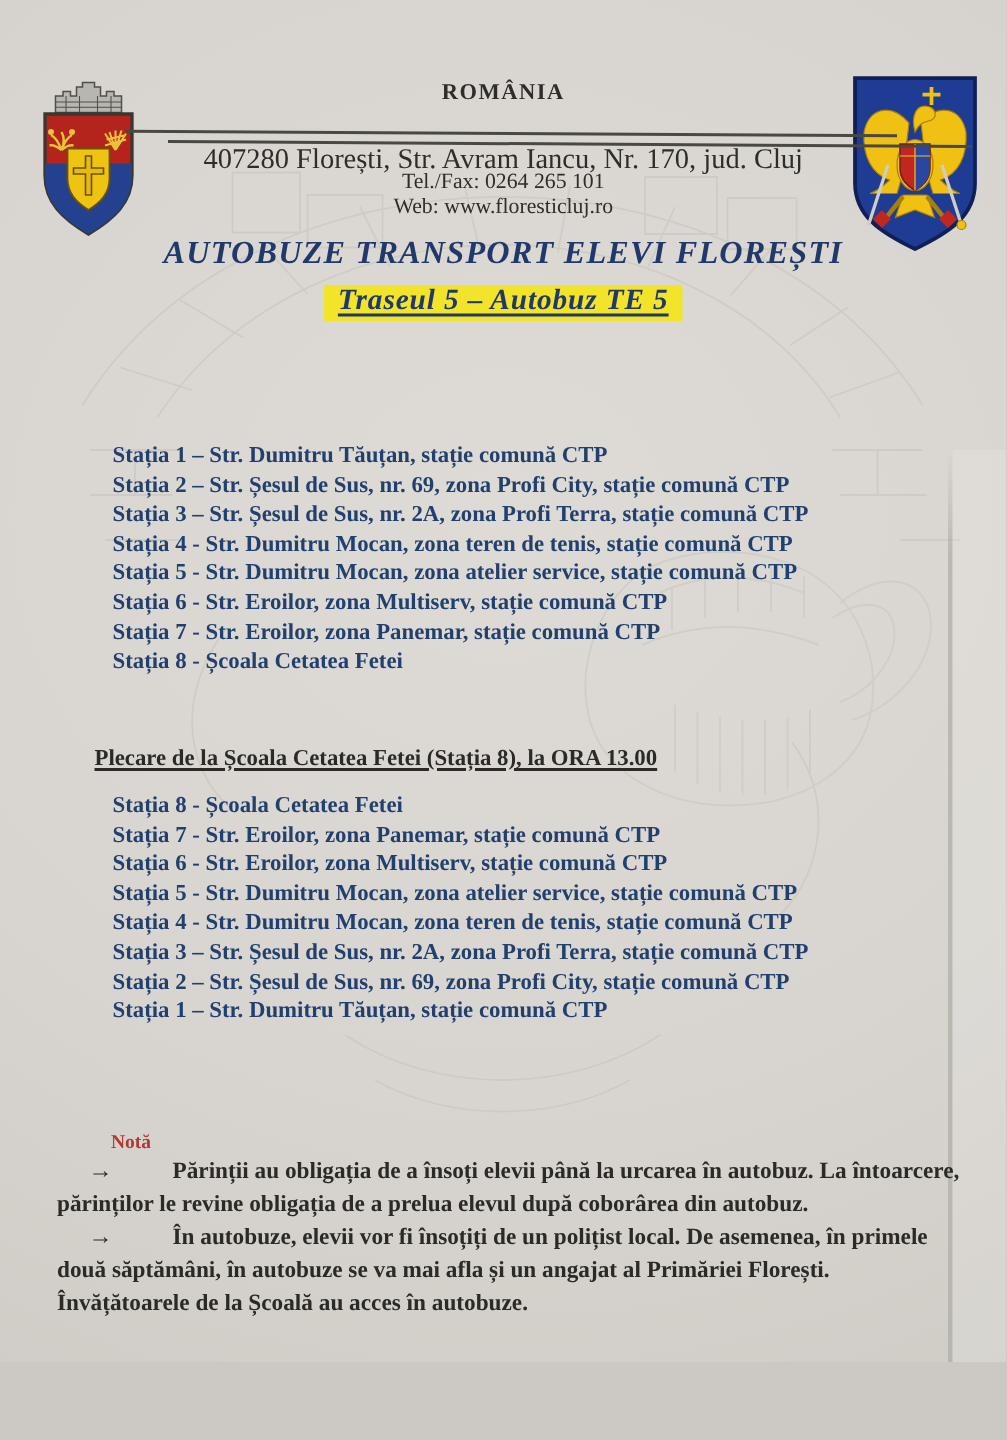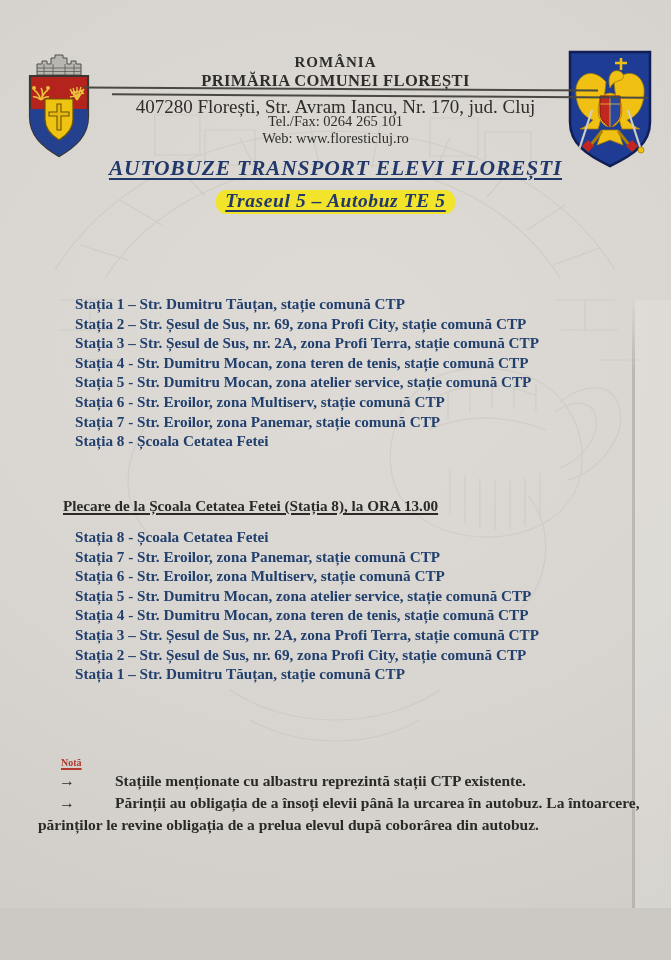--- a/index.html
+++ b/index.html
@@ -44,36 +44,34 @@
   .rule { position: absolute; background: #4a4843; transform: rotate(0.35deg); }
   .rule1 { left: 84px;  top: 88px; width: 514px; height: 2px; }
   .rule2 { left: 112px; top: 94.5px; width: 536px; height: 1.6px; }
 
   .doc-title {
     position: absolute; top: 156px; left: 0; right: 0;
     text-align: center;
     font-size: 21.5px; font-weight: bold; font-style: italic;
     letter-spacing: 0.8px;
     color: #21386b;
-    text-decoration: underline;
     text-decoration-thickness: 2px;
     text-underline-offset: 3px;
   }
   .doc-subtitle-row { position: absolute; top: 190px; left: 0; right: 0; text-align: center; }
   .doc-subtitle {
     display: inline-block;
     background: #f2e32b;
     padding: 0 9px 2px 9px;
     font-size: 19.5px; font-weight: bold; font-style: italic;
     letter-spacing: 0.6px;
     color: #21386b;
     text-decoration: underline;
     text-decoration-thickness: 2px;
     text-underline-offset: 3px;
-    border-radius: 10px;
   }
 
   .stops-section { position: absolute; left: 63px; right: 20px; }
   .section-1 { top: 282px; }
   .section-2 { top: 497px; }
   .stops-heading {
     margin: 0 0 3px 0;
     font-size: 15.2px; font-weight: bold;
     color: #2b2a26;
     text-decoration: underline;
@@ -84,24 +82,23 @@
   .stops-list { list-style: none; margin: 12px; padding: 0; }
   .stops-list li {
     font-size: 15.2px; font-weight: bold;
     color: #22406e;
     line-height: 19.6px;
     white-space: nowrap;
   }
 
   .notes { position: absolute; left: 38px; right: 27px; top: 752px; }
   .note-label {
-    margin-left: 23px;
-    font-size: 10px; font-weight: bold;
+    margin-left: 36px;
+    font-size: 13px; font-weight: bold;
     color: #b03a2e;
-    text-decoration: underline;
     text-decoration-thickness: 1.5px;
     text-underline-offset: 2px;
     display: inline-block;
   }
   .note {
     margin: 0;
     font-size: 15.5px; font-weight: bold;
     color: #2b2a26;
     line-height: 22px;
     text-align: left;
@@ -178,21 +175,20 @@
     <circle cx="79" cy="104" r="3" fill="#f0c113" stroke="#a87f06" stroke-width="0.8"></circle>
     <path d="M20,100 l6,-6 6,6 -6,6 z" fill="#c1271e"></path>
     <path d="M64,100 l6,-6 6,6 -6,6 z" fill="#c1271e"></path>
     <path d="M38,50 H58 V66 C58,74 53,78 48,81 C43,78 38,74 38,66 Z" fill="#c1271e" stroke="#7a1510" stroke-width="1"></path>
     <path d="M48,50 V81" stroke="#2a47a0" stroke-width="0" fill="none"></path>
     <path d="M48,50 h10 v16 c0,8 -5,12 -10,15 z" fill="#2a47a0"></path>
     <path d="M38,58 h20 M48,50 v31" stroke="#e9c23a" stroke-width="0.8" fill="none"></path>
   </svg>
 
   <div class="hline h-country">ROMÂNIA</div>
-  <div class="hline h-institution">PRIMĂRIA COMUNEI FLOREȘTI</div>
   <div class="rule rule1"></div>
   <div class="rule rule2"></div>
   <div class="hline h-address">407280 Florești, Str. Avram Iancu, Nr. 170, jud. Cluj</div>
   <div class="hline h-phone">Tel./Fax: 0264 265 101</div>
   <div class="hline h-web">Web: www.floresticluj.ro</div>
 
   <div class="doc-title">AUTOBUZE TRANSPORT ELEVI FLOREȘTI</div>
   <div class="doc-subtitle-row">
     <span class="doc-subtitle">Traseul 5 – Autobuz TE 5</span>
   </div>
@@ -219,17 +215,17 @@
       <li>Stația 5 - Str. Dumitru Mocan, zona atelier service, stație comună CTP</li>
       <li>Stația 4 - Str. Dumitru Mocan, zona teren de tenis, stație comună CTP</li>
       <li>Stația 3 – Str. Șesul de Sus, nr. 2A, zona Profi Terra, stație comună CTP</li>
       <li>Stația 2 – Str. Șesul de Sus, nr. 69, zona Profi City, stație comună CTP</li>
       <li>Stația 1 – Str. Dumitru Tăuțan, stație comună CTP</li>
     </ul>
   </section>
 
   <div class="notes">
     <div class="note-label">Notă</div>
-    <p class="note"><span class="arrow">→</span><span>Stațiile menționate cu albastru reprezintă stații CTP existente.</span></p>
     <p class="note"><span class="arrow">→</span><span>Părinții au obligația de a însoți elevii până la urcarea în autobuz. La întoarcere, părinților le revine obligația de a prelua elevul după coborârea din autobuz.</span></p>
+    <p class="note"><span class="arrow">→</span><span>În autobuze, elevii vor fi însoțiți de un polițist local. De asemenea, în primele două săptămâni, în autobuze se va mai afla și un angajat al Primăriei Florești. Învățătoarele de la Școală au acces în autobuze.</span></p>
   </div>
 
 </div>
 
 </body></html>

